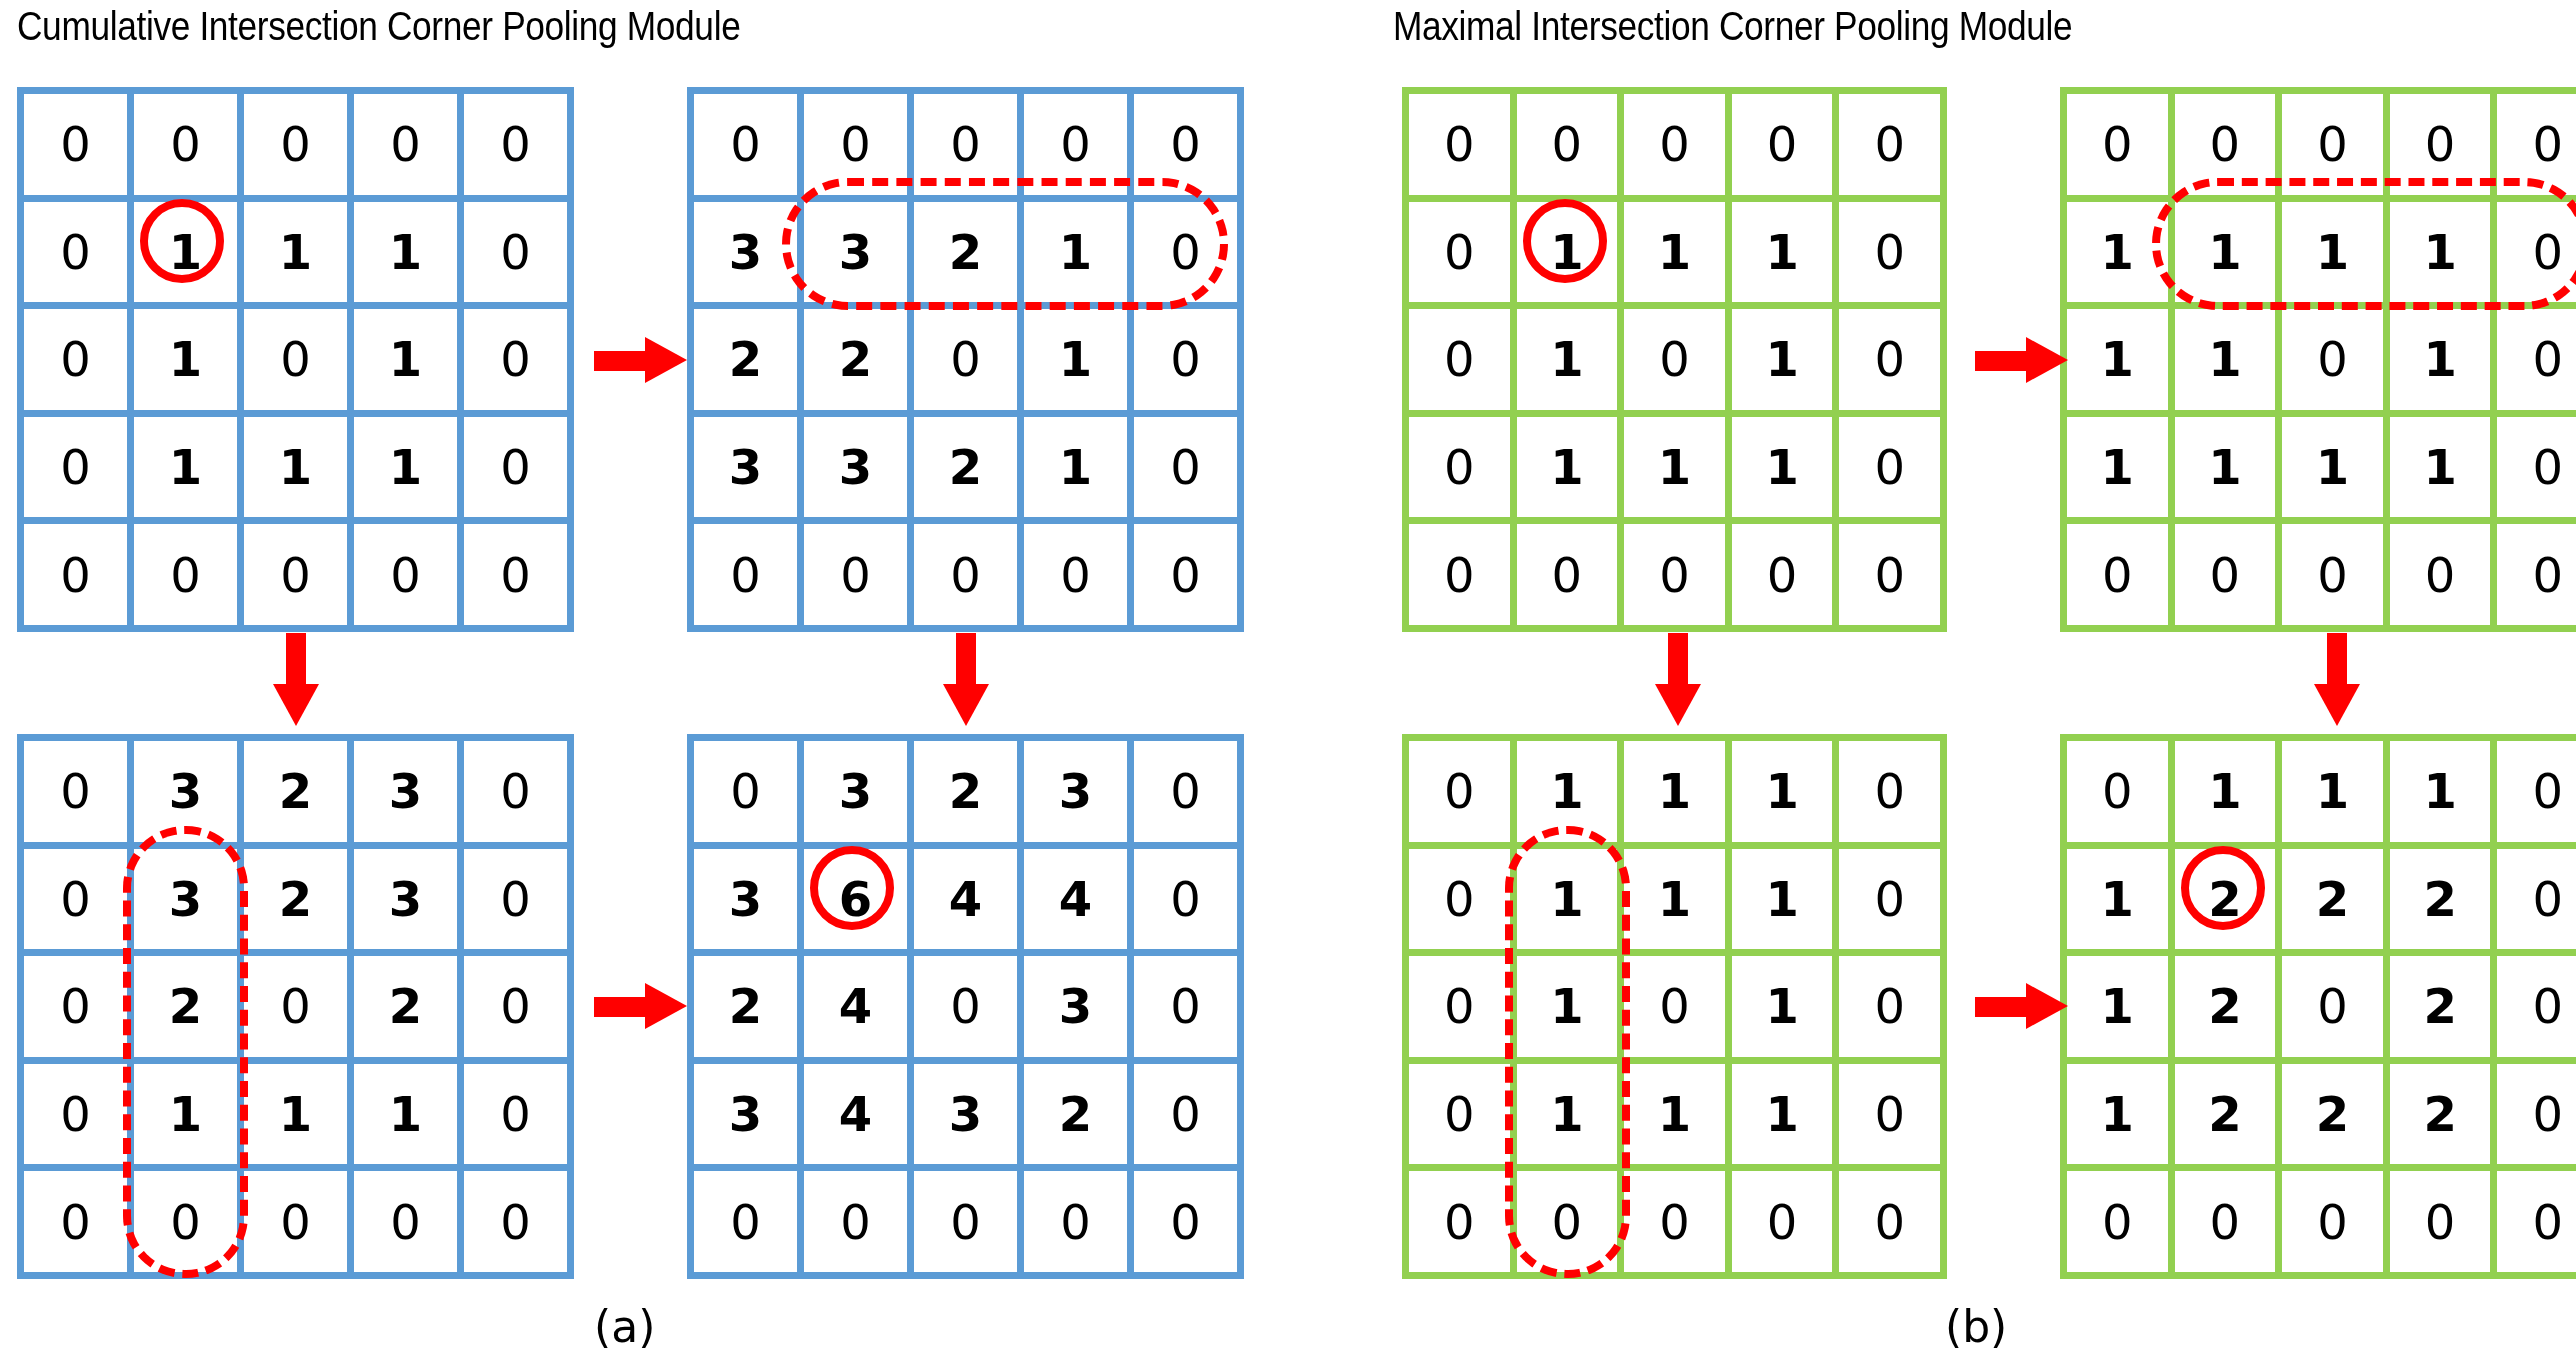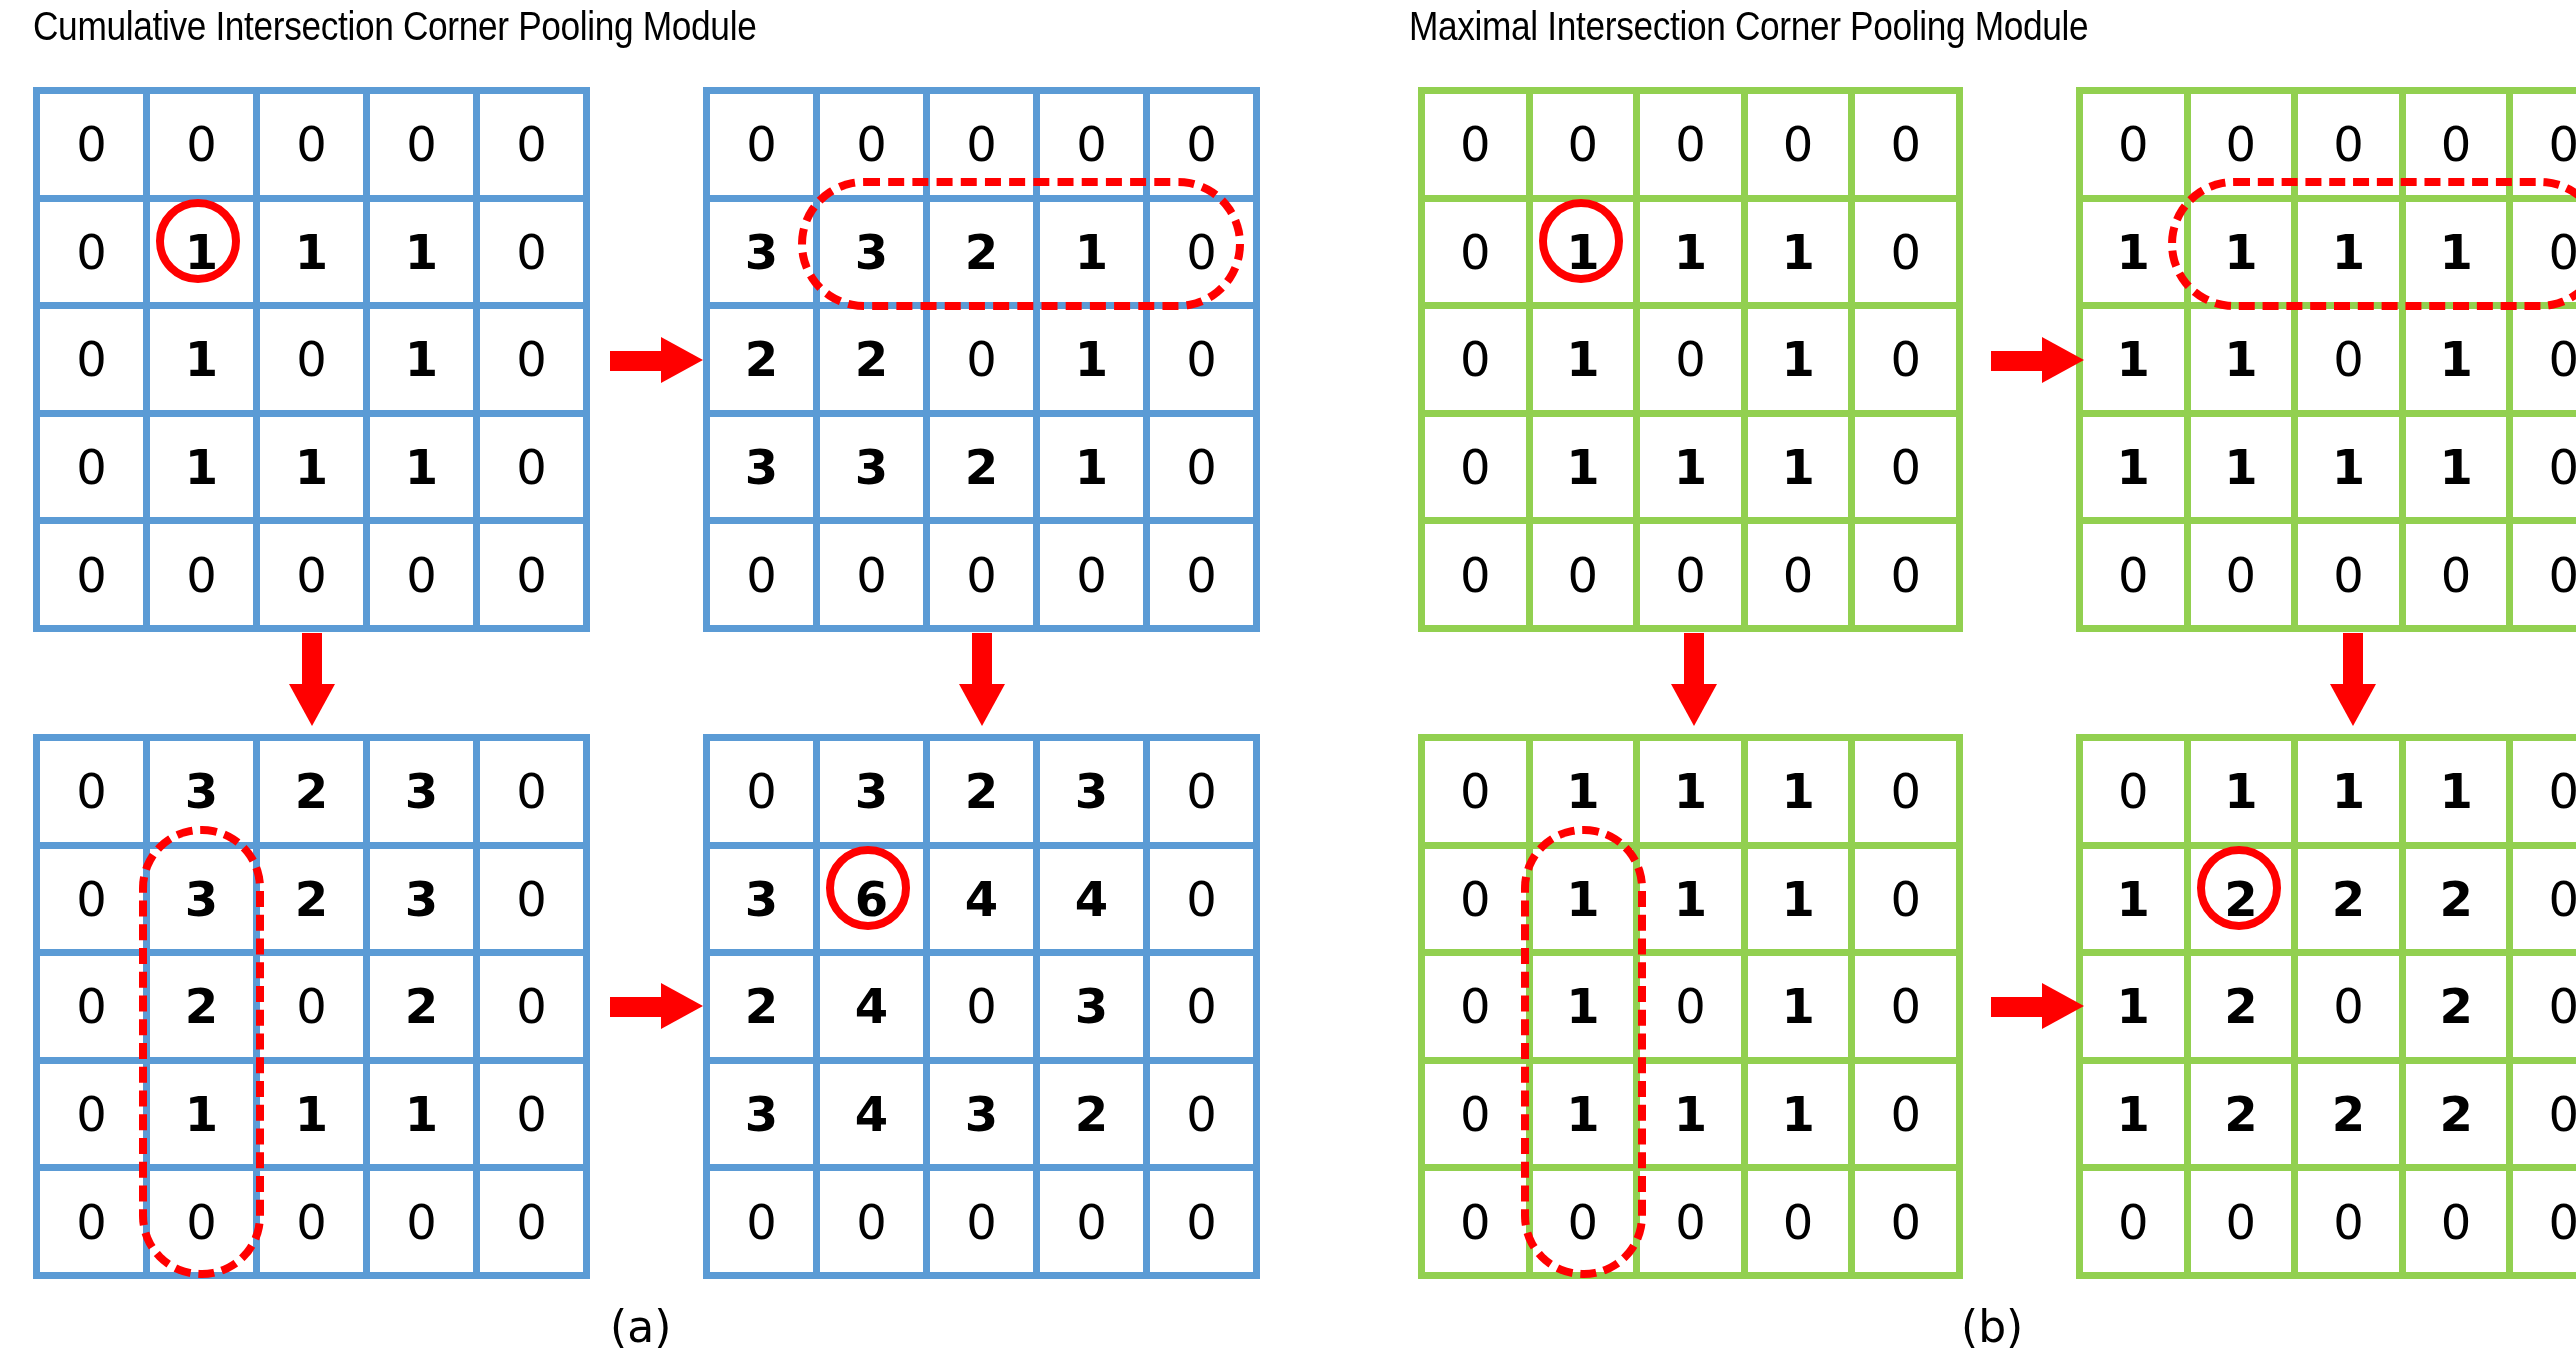--- a/index.html
+++ b/index.html
@@ -6,21 +6,21 @@
     margin: 0; padding: 0;
     background: #ffffff;
   }
   body {
     width: 2576px; height: 1372px;
     position: relative;
     font-family: "Liberation Sans", sans-serif;
     overflow: hidden;
   }
 
-  .panel { position: absolute; top: 0; margin-left: 16px; }
+  .panel { position: absolute; top: 0; }
   #panel-a { left: 0px;    width: 1325px; height: 1372px; }
   #panel-b { left: 1359px; width: 1251px; height: 1372px; text-decoration: underline; }
 
   .panel-title {
     position: absolute;
     top: 1.6px;
     font-size: 41px;
     line-height: 48px;
     color: #000000;
     white-space: nowrap;

